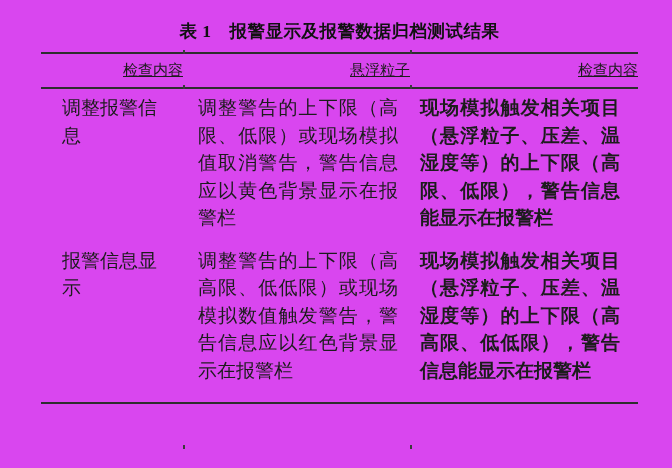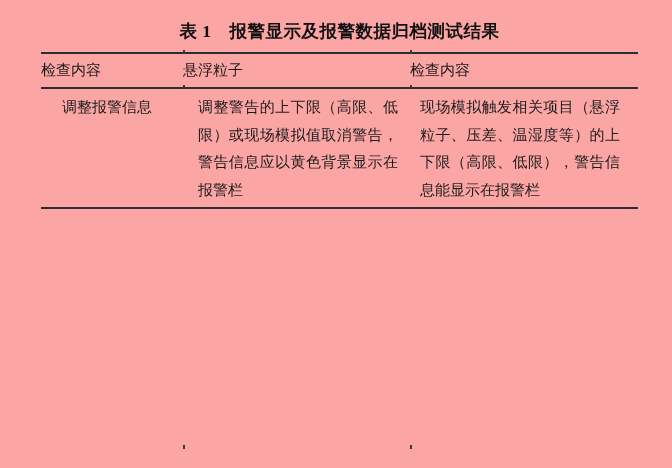--- a/index.html
+++ b/index.html
@@ -10,21 +10,21 @@
   body {
     width: 672px;
     height: 468px;
     font-family: "Liberation Serif", "DejaVu Serif", serif;
     overflow: hidden;
   }
   .page {
     position: relative;
     width: 672px;
     height: 468px;
-    background: #fca5a5;
+    background: #d946ef;
   }
   .caption {
     position: absolute;
     top: 19px;
     left: 41px;
     width: 597px;
     text-align: center;
     font-size: 17.5px;
     font-weight: bold;
     color: #111111;
@@ -43,35 +43,36 @@
     border-bottom: 2px solid #2e2e2e;
   }
   col.c1 { width: 142px; }
   col.c2 { width: 227px; }
   col.c3 { width: 228px; }
   thead th {
     height: 33px;
     padding: 0;
     font-weight: normal;
     font-size: 15px;
-    text-align: left;
+    text-align: right;
     vertical-align: middle;
     border-bottom: 2px solid #2e2e2e;
     color: #1c1c1c;
+    text-decoration: underline;
   }
   tbody td {
     vertical-align: top;
-    font-size: 15px;
+    font-size: 19px;
     line-height: 27.5px;
     text-align: left;
     text-align: justify;
   }
   tbody td:nth-child(1) { padding-left: 21px; padding-right: 10px; text-align: left; }
   tbody td:nth-child(2) { padding-left: 15px; padding-right: 12px; }
-  tbody td:nth-child(3) { padding-left: 10px; padding-right: 18px; }
+  tbody td:nth-child(3) { padding-left: 10px; padding-right: 18px; font-weight: bold; }
   tr.r1 td { padding-top: 5px;  padding-bottom: 3px;  }
   tr.r2 td { padding-top: 7px;  padding-bottom: 8px;  }
   tr.r3 td { padding-top: 12px; padding-bottom: 18px; }
   
   .tick {
     position: absolute;
     width: 2px;
     height: 4px;
     background: #3a3a3a;
   }
@@ -101,20 +102,25 @@
         <th>悬浮粒子</th>
         <th>检查内容</th>
       </tr>
     </thead>
     <tbody>
       <tr class="r1">
         <td>调整报警信息</td>
         <td>调整警告的上下限（高限、低限）或现场模拟值取消警告，警告信息应以黄色背景显示在报警栏</td>
         <td>现场模拟触发相关项目（悬浮粒子、压差、温湿度等）的上下限（高限、低限），警告信息能显示在报警栏</td>
       </tr>
+      <tr class="r3">
+        <td>报警信息显示</td>
+        <td>调整警告的上下限（高高限、低低限）或现场模拟数值触发警告，警告信息应以红色背景显示在报警栏</td>
+        <td>现场模拟触发相关项目（悬浮粒子、压差、温湿度等）的上下限（高高限、低低限），警告信息能显示在报警栏</td>
+      </tr>
     </tbody>
   </table>
 
   <div class="tick t1a"></div>
   <div class="tick t1b"></div>
   <div class="tick t2a"></div>
   <div class="tick t2b"></div>
   <div class="tick t3a"></div>
   <div class="tick t3b"></div>
 

